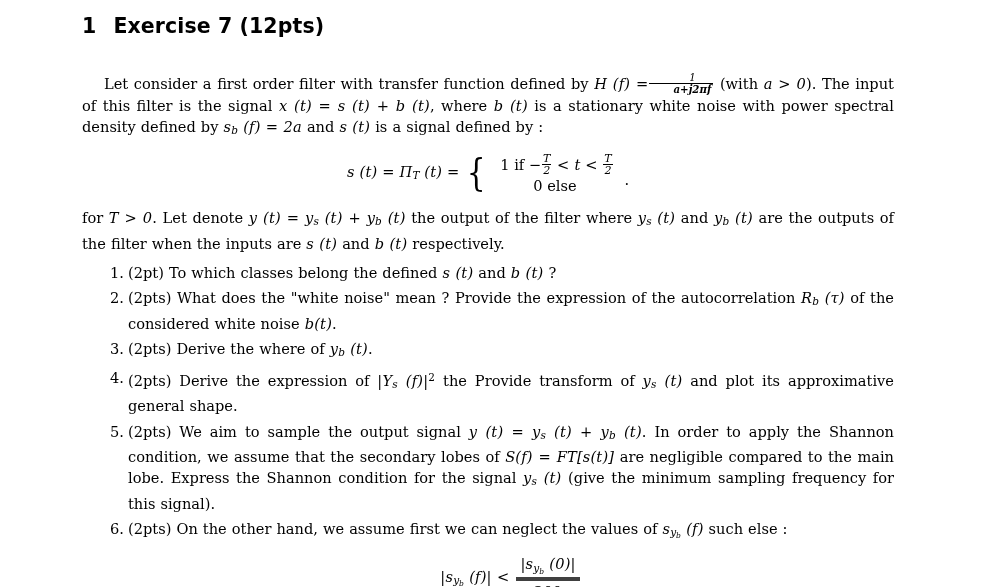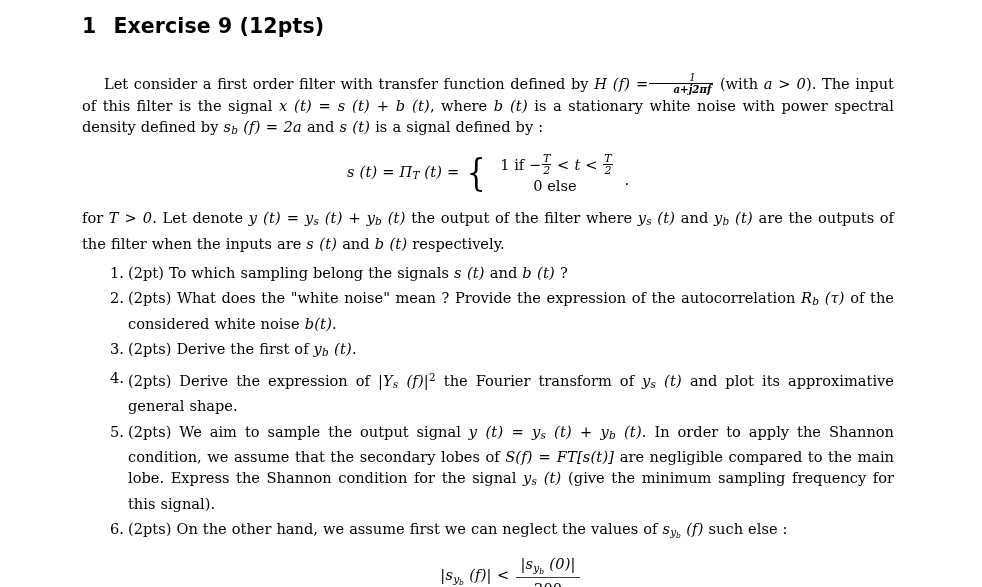--- a/index.html
+++ b/index.html
@@ -145,21 +145,21 @@
   
   .frac-disp {
     display: inline-block;
     vertical-align: middle;
     text-align: center;
     line-height: 1.18;
     margin: 0 2px;
   }
   .frac-disp .num {
     display: block;
-    border-bottom: 1px solid #404040;
+    border-bottom: 4px solid #404040;
     padding: 0 4px 1px 4px;
   }
   .frac-disp .den {
     display: block;
     padding: 2px 4px 0 4px;
     font-style: normal;
   }
 
   
   ol.qlist {
@@ -187,21 +187,21 @@
   }
   li .sub-eq { text-align: center; margin: 9px 0 7px 0; }
   li .after-eq { display: block; margin-top: 2px; }
 </style>
 </head>
 <body>
 
 <div class="page">
   <div class="content">
 
-    <h1 class="sec-heading"><span class="sec-num">1</span><span>Exercise 9 (12pts)</span></h1>
+    <h1 class="sec-heading"><span class="sec-num">1</span><span>Exercise 7 (12pts)</span></h1>
 
     <p class="para indent"><span>Let consider a first order filter with transfer function defined by</span> <span class="m">H (f) =</span><span class="frac-inline"><span class="num">1</span><span class="den">a+j2πf</span></span> <span>(with</span> <span class="m">a &gt; 0</span><span>). The input of this filter is the signal</span> <span class="m">x (t) = s (t) + b (t)</span><span>, where</span> <span class="m">b (t)</span> <span>is a stationary white noise with power spectral density defined by</span> <span class="m"><span>s</span><sub class="sb">b</sub> <span>(f) = 2a</span></span> <span>and</span> <span class="m">s (t)</span> <span>is a signal defined by :</span></p>
 
     <div class="display-eq">
       <span class="m"><span>s (t) = Π</span><sub class="sb">T</sub> <span>(t) =</span></span>
       <span class="cases">
         <span class="brace">{</span>
         <span class="cases-body">
           <span class="cases-row"><span class="mu">1 if</span> <span class="mu">−</span><span class="frac-tiny"><span class="num">T</span><span class="den">2</span></span> <span class="m">&lt; t &lt;</span> <span class="frac-tiny"><span class="num">T</span><span class="den">2</span></span></span>
           <span class="cases-row row2"><span class="mu">0 else</span></span>
@@ -209,36 +209,36 @@
       </span>
       <span class="eq-trailing-dot">.</span>
     </div>
 
     <p class="para"><span>for</span> <span class="m">T &gt; 0</span><span>. Let denote</span> <span class="m"><span>y (t) = y</span><sub class="sb">s</sub> <span>(t) + y</span><sub class="sb">b</sub> <span>(t)</span></span> <span>the output of the filter where</span> <span class="m"><span>y</span><sub class="sb">s</sub> <span>(t)</span></span> <span>and</span> <span class="m"><span>y</span><sub class="sb">b</sub> <span>(t)</span></span> <span>are the outputs of the filter when the inputs are</span> <span class="m">s (t)</span> <span>and</span> <span class="m">b (t)</span> <span>respectively.</span></p>
 
     <ol class="qlist">
 
       <li>
         <span class="marker">1.</span>
-        <span>(2pt)</span> <span>To which sampling belong the signals</span> <span class="m">s (t)</span> <span>and</span> <span class="m">b (t)</span> <span>?</span>
+        <span>(2pt)</span> <span>To which classes belong the defined</span> <span class="m">s (t)</span> <span>and</span> <span class="m">b (t)</span> <span>?</span>
       </li>
 
       <li>
         <span class="marker">2.</span>
         <span>(2pts)</span> <span>What does the "white noise" mean ? Provide the expression of the autocorrelation</span> <span class="m"><span>R</span><sub class="sb">b</sub> <span>(τ)</span></span> <span>of the considered white noise</span> <span class="m">b(t)</span><span>.</span>
       </li>
 
       <li>
         <span class="marker">3.</span>
-        <span>(2pts)</span> <span>Derive the first of</span> <span class="m"><span>y</span><sub class="sb">b</sub> <span>(t)</span></span><span>.</span>
+        <span>(2pts)</span> <span>Derive the where of</span> <span class="m"><span>y</span><sub class="sb">b</sub> <span>(t)</span></span><span>.</span>
       </li>
 
       <li>
         <span class="marker">4.</span>
-        <span>(2pts)</span> <span>Derive the expression of</span> <span class="m"><span>|Y</span><sub class="sb">s</sub> <span>(f)|</span><sup class="sp">2</sup></span> <span>the Fourier transform of</span> <span class="m"><span>y</span><sub class="sb">s</sub> <span>(t)</span></span> <span>and plot its approximative general shape.</span>
+        <span>(2pts)</span> <span>Derive the expression of</span> <span class="m"><span>|Y</span><sub class="sb">s</sub> <span>(f)|</span><sup class="sp">2</sup></span> <span>the Provide transform of</span> <span class="m"><span>y</span><sub class="sb">s</sub> <span>(t)</span></span> <span>and plot its approximative general shape.</span>
       </li>
 
       <li>
         <span class="marker">5.</span>
         <span>(2pts)</span> <span>We aim to sample the output signal</span> <span class="m"><span>y (t) = y</span><sub class="sb">s</sub> <span>(t) + y</span><sub class="sb">b</sub> <span>(t)</span></span><span>. In order to apply the Shannon condition, we assume that the secondary lobes of</span> <span class="m">S(f) = FT[s(t)]</span> <span>are negligible compared to the main lobe. Express the Shannon condition for the signal</span> <span class="m"><span>y</span><sub class="sb">s</sub> <span>(t)</span></span> <span>(give the minimum sampling frequency for this signal).</span>
       </li>
 
       <li>
         <span class="marker">6.</span>
         <span>(2pts)</span> <span>On the other hand, we assume first we can neglect the values of</span> <span class="m"><span>s</span><sub class="sb"><span>y</span><sub class="sb">b</sub></sub> <span>(f)</span></span> <span>such else :</span>

